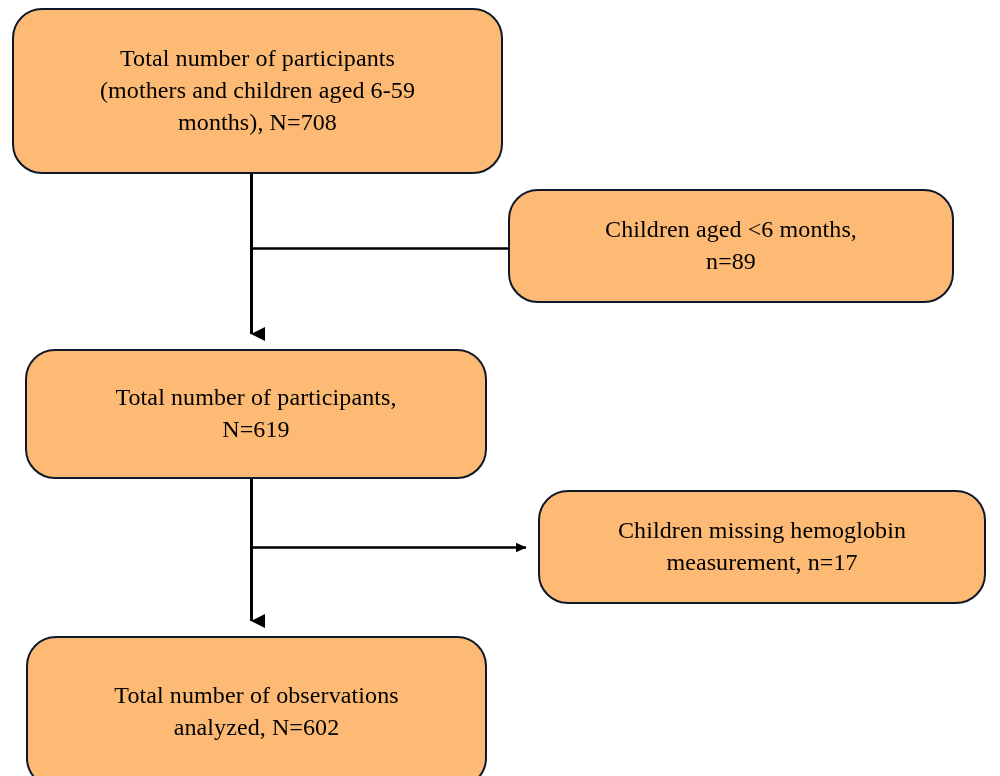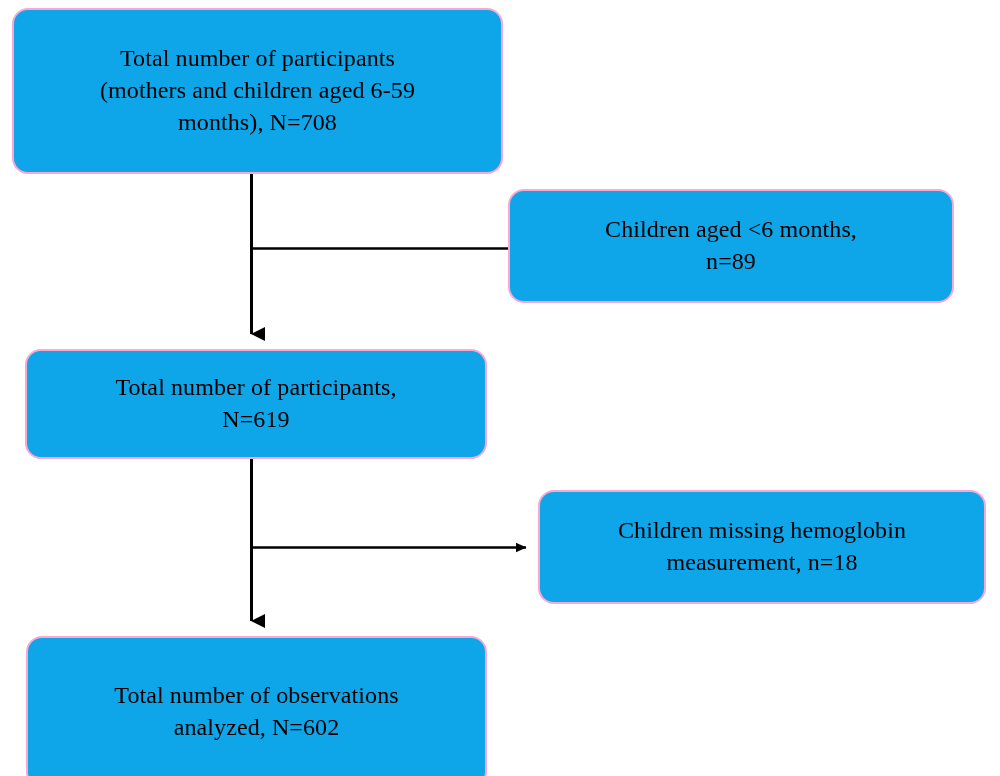--- a/index.html
+++ b/index.html
@@ -21,43 +21,43 @@
   .flow-svg {
     position: absolute;
     left: 0;
     top: 0;
     width: 1000px;
     height: 776px;
   }
   .flow-box {
     position: absolute;
     box-sizing: border-box;
-    background: #0ea5e9;
-    border: 2px solid #f9a8d4;
-    border-radius: 16px;
+    background: #fdba74;
+    border: 2px solid #0f172a;
+    border-radius: 30px;
     display: flex;
     align-items: center;
     justify-content: center;
     text-align: center;
     z-index: 2;
   }
   .flow-box-text {
     font-size: 24px;
     line-height: 1.32;
     letter-spacing: 0.1px;
     padding: 0 10px;
     white-space: pre-line;
   }
 
   
   #box-total-participants {
     left: 12px;  top: 8px;   width: 491px; height: 166px;
   }
   #box-total-participants-after {
-    left: 25px;  top: 349px; width: 462px; height: 110px;
+    left: 25px;  top: 349px; width: 462px; height: 130px;
   }
   #box-observations-analyzed {
     left: 26px;  top: 636px; width: 461px; height: 152px; text-align: center;
   }
 
   
   #box-excluded-under-six {
     left: 508px; top: 189px; width: 446px; height: 114px;
   }
   #box-excluded-missing-hb {
@@ -109,21 +109,21 @@
 n=89</span>
   </div>
 
   <div class="flow-box" id="box-total-participants-after">
     <span class="flow-box-text">Total number of participants,
 N=619</span>
   </div>
 
   <div class="flow-box" id="box-excluded-missing-hb">
     <span class="flow-box-text">Children missing hemoglobin
-measurement, n=18</span>
+measurement, n=17</span>
   </div>
 
   <div class="flow-box" id="box-observations-analyzed">
     <span class="flow-box-text">Total number of observations
 analyzed, N=602</span>
   </div>
 
 </div>
 
 </body></html>

